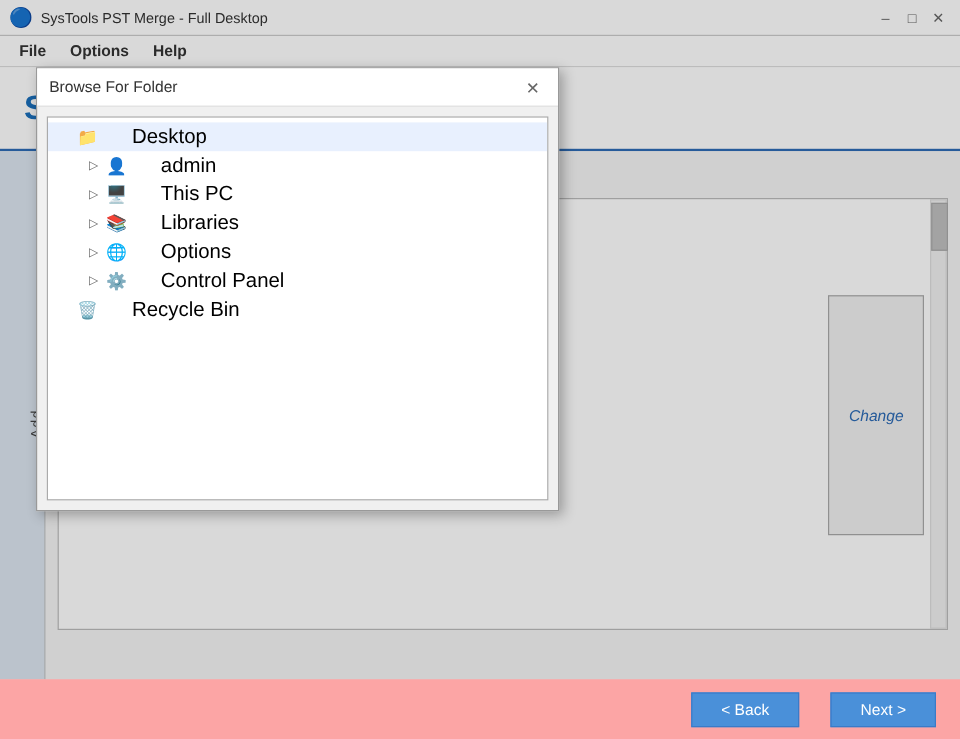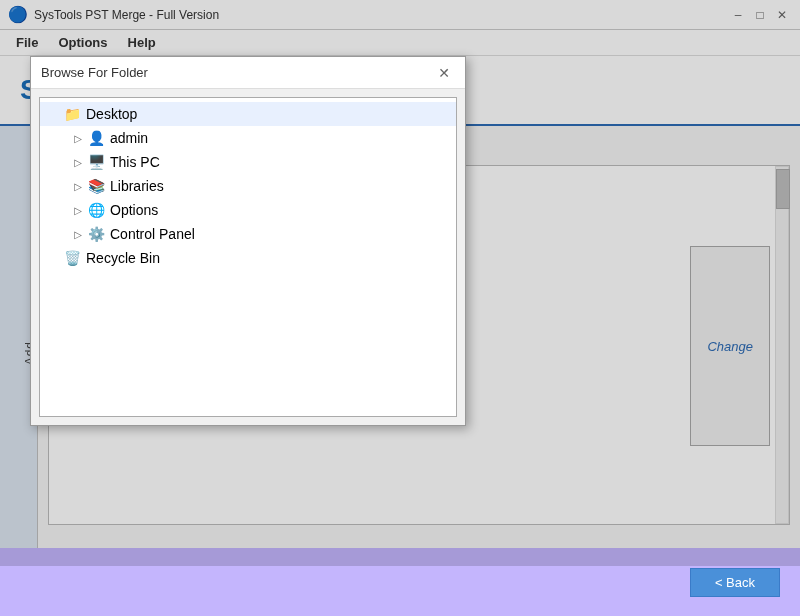--- a/index.html
+++ b/index.html
@@ -75,22 +75,22 @@
       background: #ccc;
       margin: 0 15px;
     }
 
     
     .bottom-bar {
       position: absolute;
       bottom: 0;
       left: 0;
       right: 0;
-      height: 68px;
-      background: #c4b5fd;
+      height: 50px;
+      background: #fca5a5;
       display: flex;
       align-items: center;
       justify-content: flex-end;
       padding: 0 20px;
       gap: 26px;
     }
     .nav-btn {
       padding: 6px 24px;
       background: #4a90d9;
       color: #fff;
@@ -188,22 +188,23 @@
     .tree-icon {
       width: 18px;
       height: 16px;
       display: inline-flex;
       align-items: center;
       justify-content: center;
       margin-right: 4px;
       font-size: 14px;
     }
     .tree-label {
-      font-size: 14px;
+      font-size: 17px;
       color: #000;
+      margin-left: 24px;
     }
 
     
     .icon-desktop { color: #5b9bd5; }
     .icon-user { color: #c65f1b; }
     .icon-pc { color: #5b9bd5; }
     .icon-libraries { color: #e8a020; }
     .icon-network { color: #4a7fb5; }
     .icon-control { color: #5b9bd5; }
     .icon-recycle { color: #3a7ab5; }
@@ -331,21 +332,21 @@
   </style>
 </head>
 <body>
 
 <div class="app-wrapper">
 
   <div class="title-bar">
     <div class="title-bar-left">
 
       <span style="font-size:16px;">🔵</span>
-      <span>SysTools PST Merge - Full Version</span>
+      <span>SysTools PST Merge - Full Desktop</span>
     </div>
     <div class="title-bar-controls">
       <button class="title-btn">–</button>
       <button class="title-btn">□</button>
       <button class="title-btn close">✕</button>
     </div>
   </div>
 
   <div class="menu-bar">
     <span class="menu-item">File</span>
@@ -378,20 +379,21 @@
         <div class="right-scrollbar">
           <div class="scrollbar-thumb"></div>
         </div>
       </div>
       <button class="change-btn" style="position:absolute;right:30px;bottom:20px;">Change</button>
     </div>
   </div>
 
   <div class="bottom-bar">
     <button class="nav-btn">&lt; Back</button>
+    <button class="nav-btn">Next &gt;</button>
   </div>
 
   <div class="modal-overlay">
     <div class="dialog">
 
       <div class="dialog-title-bar">
         <span class="dialog-title">Browse For Folder</span>
         <button class="dialog-close">✕</button>
       </div>
 

